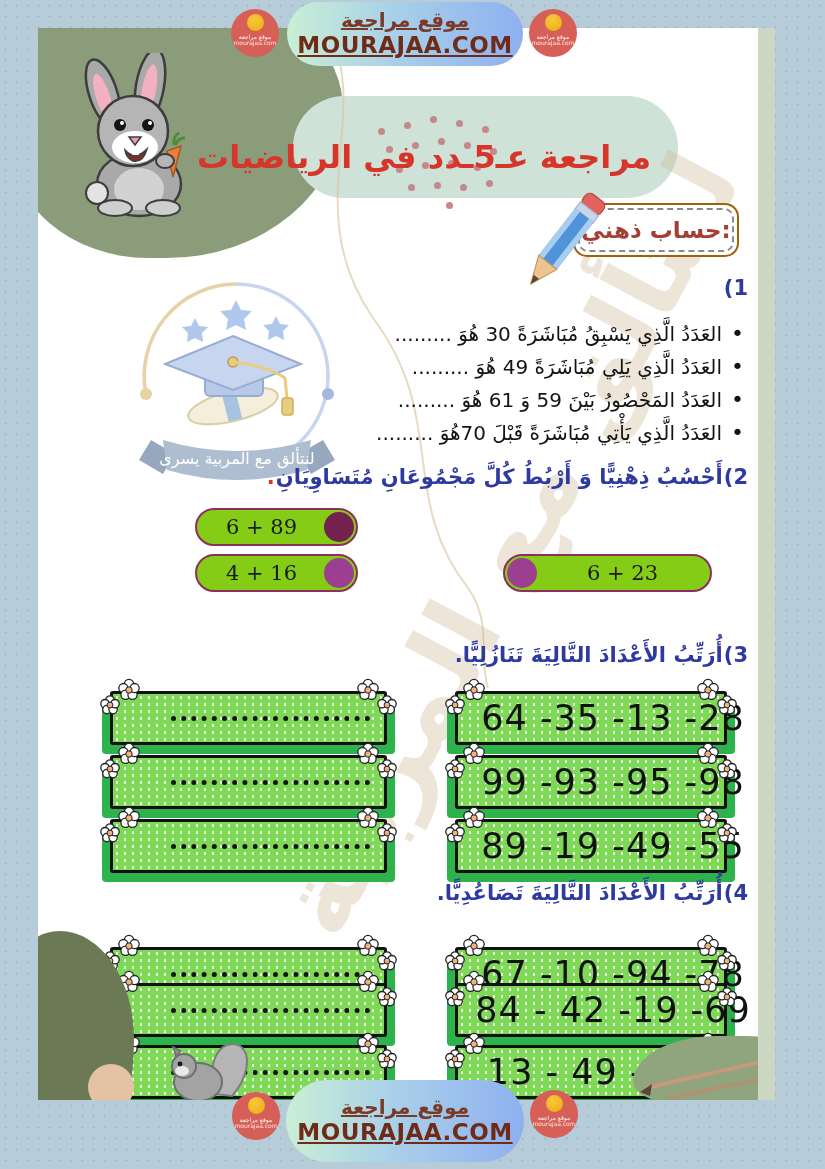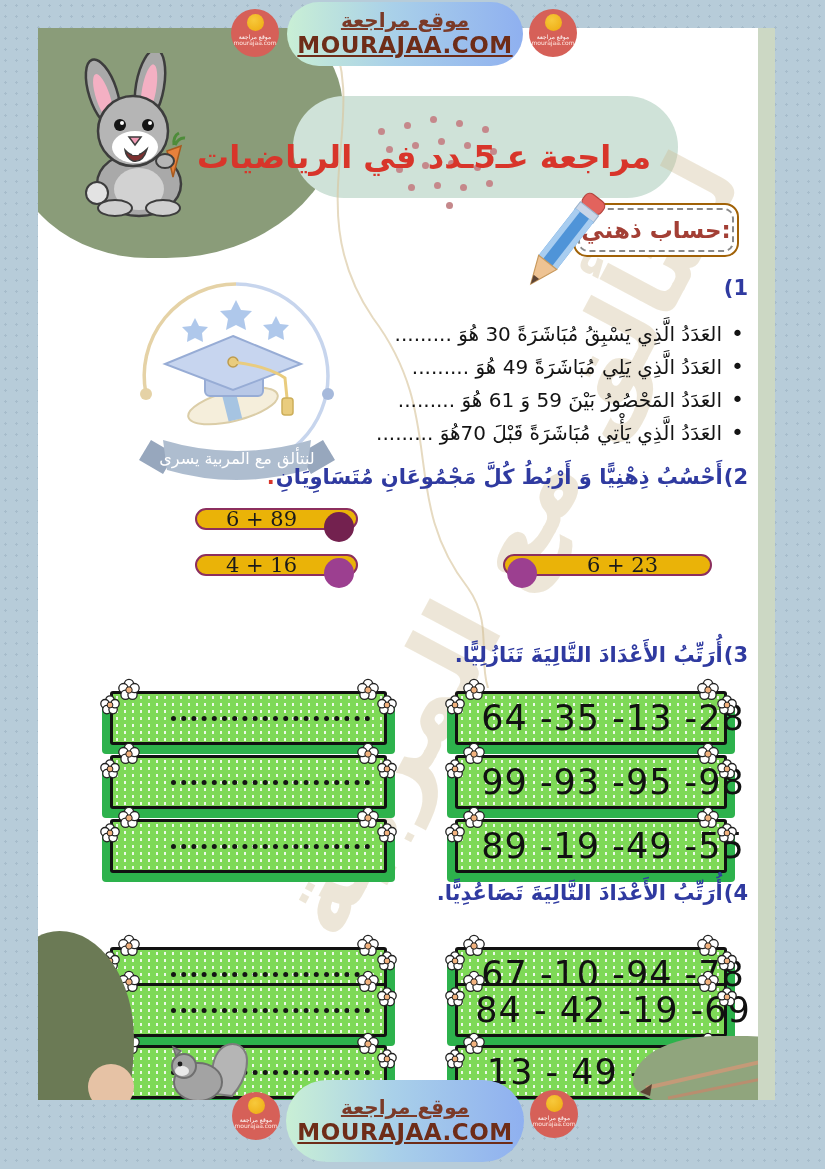--- a/index.html
+++ b/index.html
@@ -60,21 +60,21 @@
   .qnum{direction:ltr;unicode-bidi:bidi-override;}
   .red{color:#d8352a;}
   .q1h{top:248px;}
   .q2h{top:437px;}
   .q3h{top:615px;}
   .q4h{top:853px;}
   .items{position:absolute;right:14px;top:289px;direction:rtl;color:#141414;font-size:20px;}
   .item{height:33px;line-height:33px;white-space:nowrap;}
   .item::before{content:"•";margin-left:9px;font-size:22px;}
   
-  .pill{position:absolute;height:22px;background:#eab308;border:2px solid #8c2f5e;border-radius:21px;
+  .pill{position:absolute;height:38px;background:#84cc16;border:2px solid #8c2f5e;border-radius:21px;
     display:flex;align-items:center;justify-content:center;box-sizing:border-box;text-align:right;}
   .pill-expr{font-family:"DejaVu Serif",serif;font-size:21px;color:#1a1a1a;direction:ltr;}
   .pill-dot{position:absolute;width:30px;height:30px;border-radius:50%;top:2px;}
   .pl{left:157px;width:163px;}
   .pr{left:465px;width:209px;}
   .pl .pill-dot{right:2px;}
   .pl .pill-expr{margin-right:30px;}
   .pr .pill-dot{left:2px;}
   .pr .pill-expr{margin-left:30px;}
   .prow1{top:480px;}  .prow2{top:526px;}  .prow3{top:571px;}

